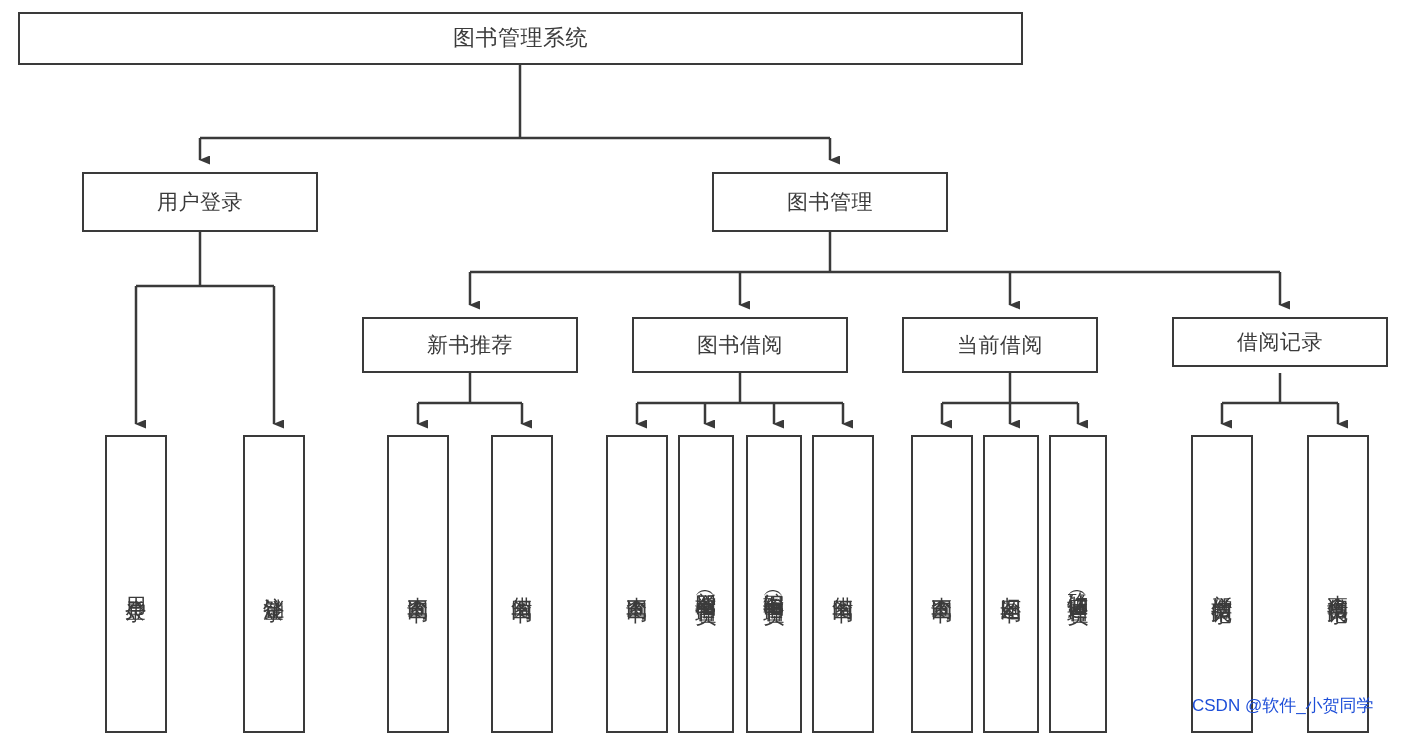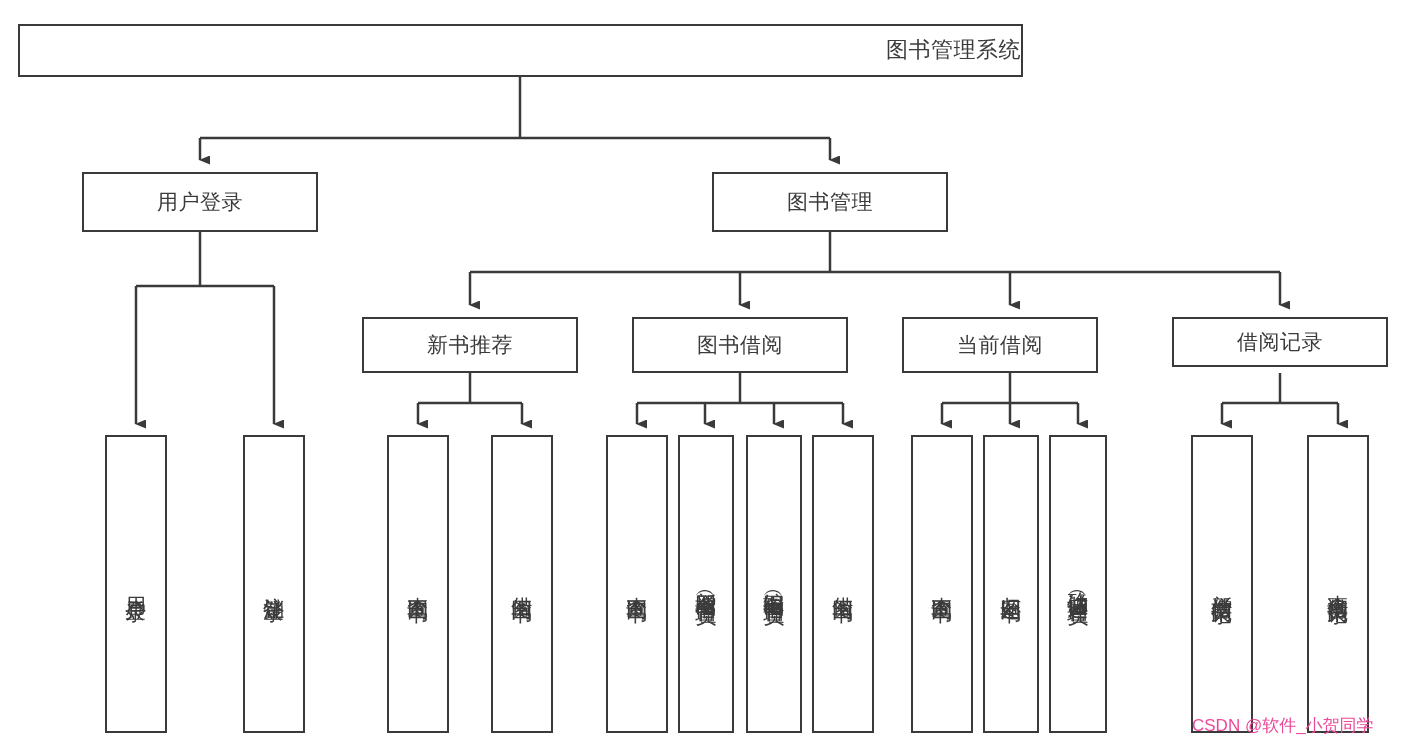--- a/index.html
+++ b/index.html
@@ -45,23 +45,23 @@
   .node.vertical .label {
     writing-mode: vertical-rl;
     text-orientation: upright;
     letter-spacing: 2px;
     font-size: 21px;
   }
   .node.root .label { font-size: 22px; }
   .watermark {
     position: absolute;
     left: 1192px;
-    top: 714px;
+    top: 694px;
     font-size: 17px;
-    color: #ec4899;
+    color: #1d4ed8;
     white-space: nowrap;
     z-index: 5;
     font-family: "Liberation Sans", "DejaVu Sans", sans-serif;
   }
 </style>
 </head>
 <body>
 
 <div id="canvas">
 
@@ -108,21 +108,21 @@
       <path d="M1010,403 L1010,424" marker-end="url(#arw)"></path>
       <path d="M1078,403 L1078,424" marker-end="url(#arw)"></path>
 
       <path d="M1280,373 L1280,403"></path>
       <path d="M1222,403 L1338,403"></path>
       <path d="M1222,403 L1222,424" marker-end="url(#arw)"></path>
       <path d="M1338,403 L1338,424" marker-end="url(#arw)"></path>
     </g>
   </svg>
 
-  <div class="node root" style="left:18px; top:24px; width:1005px; height:53px;justify-content:flex-end;">
+  <div class="node root" style="left:18px; top:12px; width:1005px; height:53px;">
     <span class="label">图书管理系统</span>
   </div>
 
   <div class="node" style="left:82px; top:172px; width:236px; height:60px;">
     <span class="label">用户登录</span>
   </div>
 
   <div class="node" style="left:362px; top:317px; width:216px; height:56px;">
     <span class="label">新书推荐</span>
   </div>

